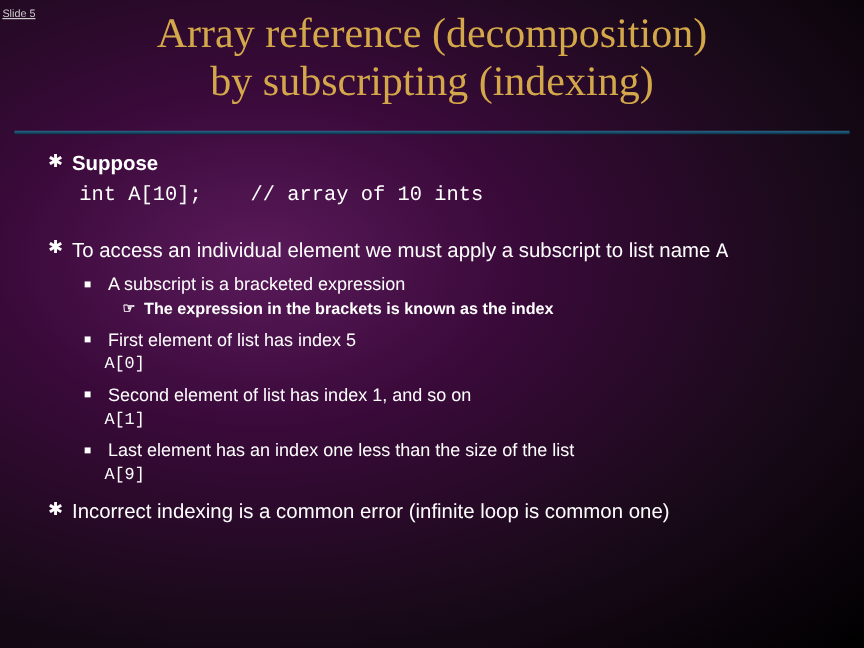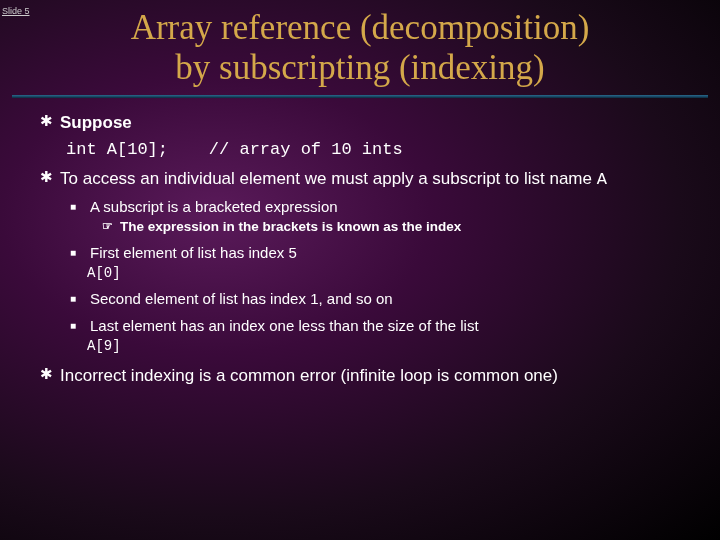--- a/index.html
+++ b/index.html
@@ -16,21 +16,21 @@
     left: 2px;
     font-size: 9px;
     color: #cccccc;
     text-decoration: underline;
   }
   .title {
     font-family: "Times New Roman", serif;
     font-size: 35px;
     color: #d4a84a;
     text-align: center;
-    padding: 8px 20px 6px 20px;
+    padding: 8px 20px 20px 20px;
     line-height: 1.15;
   }
   .underline-wrap {
     padding: 0 12px 14px 12px;
   }
   .underline {
     height: 3px;
     background: linear-gradient(to bottom, #2a6a8a 0%, #1a4a6a 50%, #0a2a3a 100%);
   }
   .content {
@@ -44,21 +44,21 @@
   }
   .b1 .mk {
     flex: 0 0 20px;
     font-size: 15px;
   }
   .b1 .tx { flex: 1; }
   .code {
     font-family: "Courier New", monospace;
     font-size: 17px;
     margin-left: 26px;
-    margin-bottom: 8px;
+    margin-bottom: 24px;
     white-space: pre;
   }
   .inline-code {
     font-family: "Courier New", monospace;
   }
   .b2 {
     display: flex;
     margin-left: 30px;
     font-size: 15px;
     margin-top: 8px;
@@ -125,20 +125,21 @@
   <div class="b2">
     <span class="mk">■</span>
     <span class="tx">First element of list has index 5</span>
   </div>
   <div class="code-sub">A[0]</div>
 
   <div class="b2">
     <span class="mk">■</span>
     <span class="tx">Second element of list has index 1, and so on</span>
   </div>
+  <div class="code-sub">A[1]</div>
 
   <div class="b2">
     <span class="mk">■</span>
     <span class="tx">Last element has an index one less than the size of the list</span>
   </div>
   <div class="code-sub">A[9]</div>
 
   <div class="b1" style="margin-top:10px">
     <span class="mk">✱</span>
     <span class="tx">Incorrect indexing is a common error (infinite loop is common one)</span>

